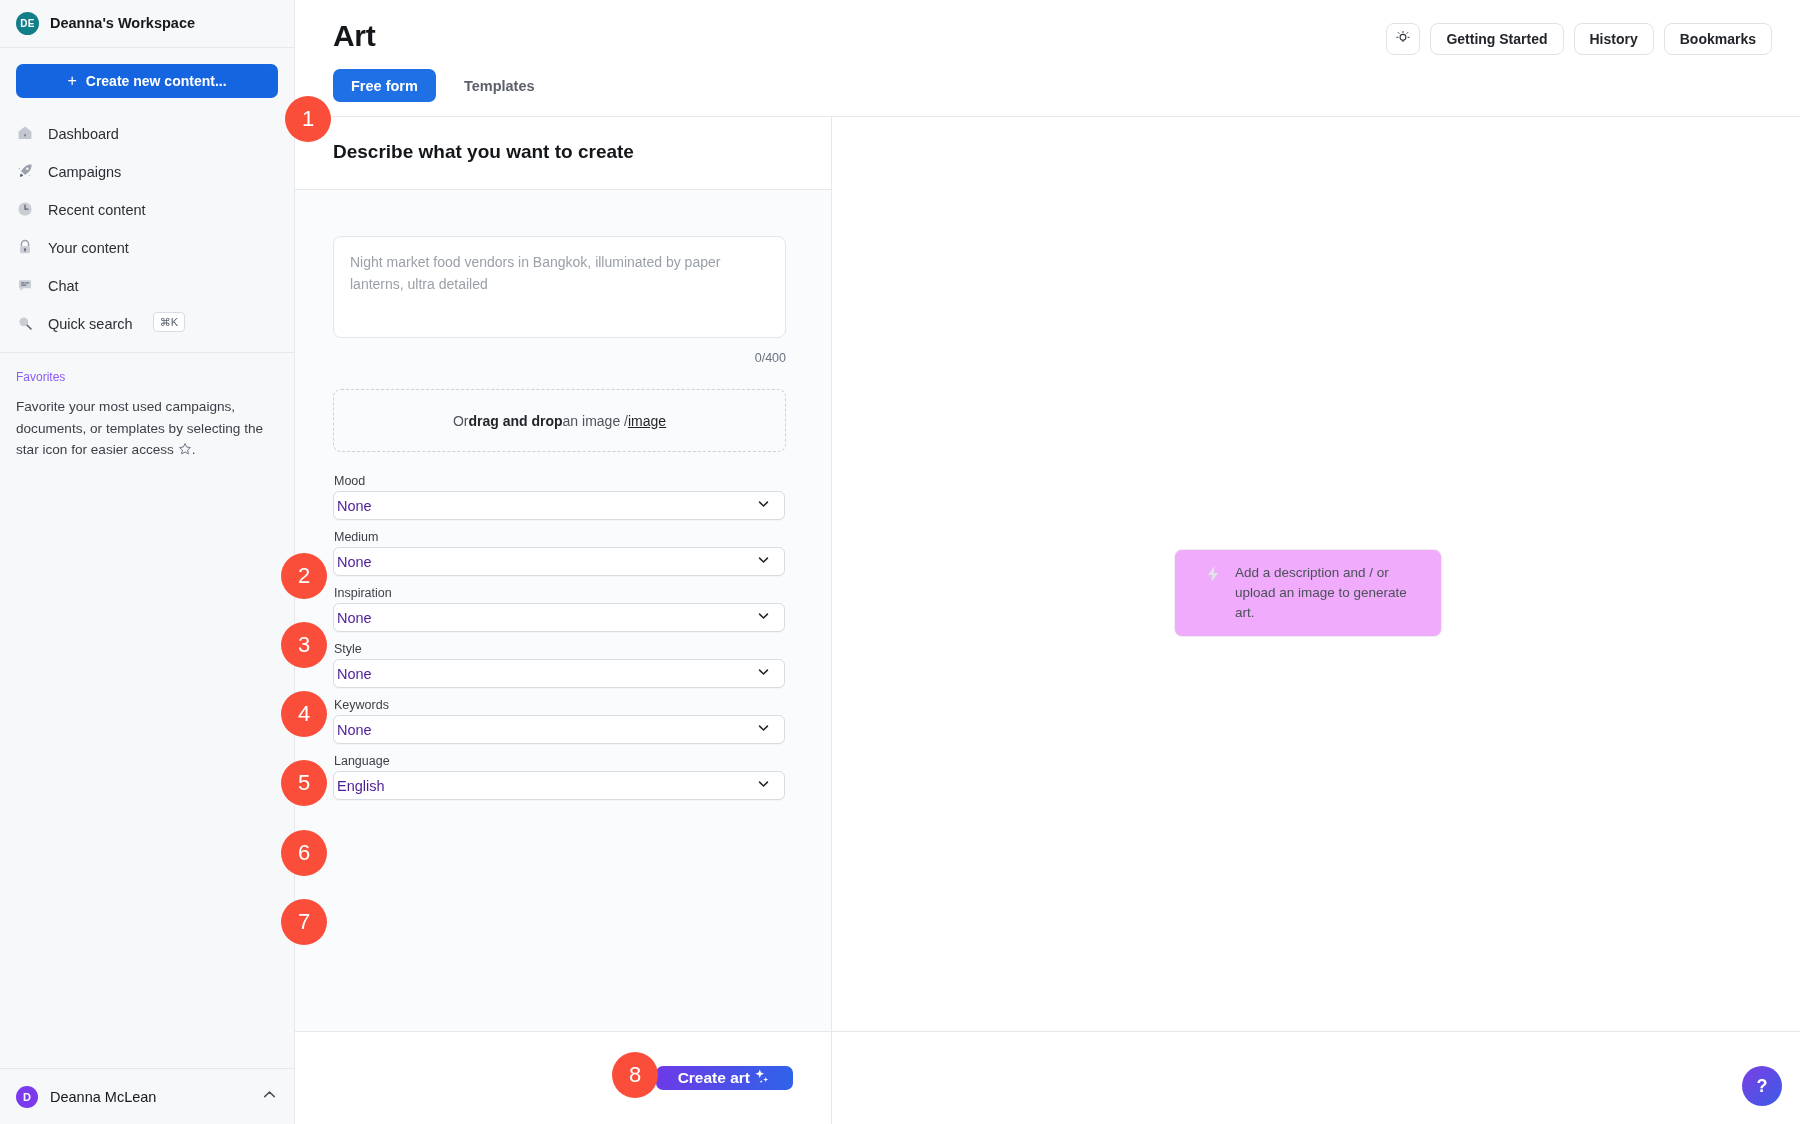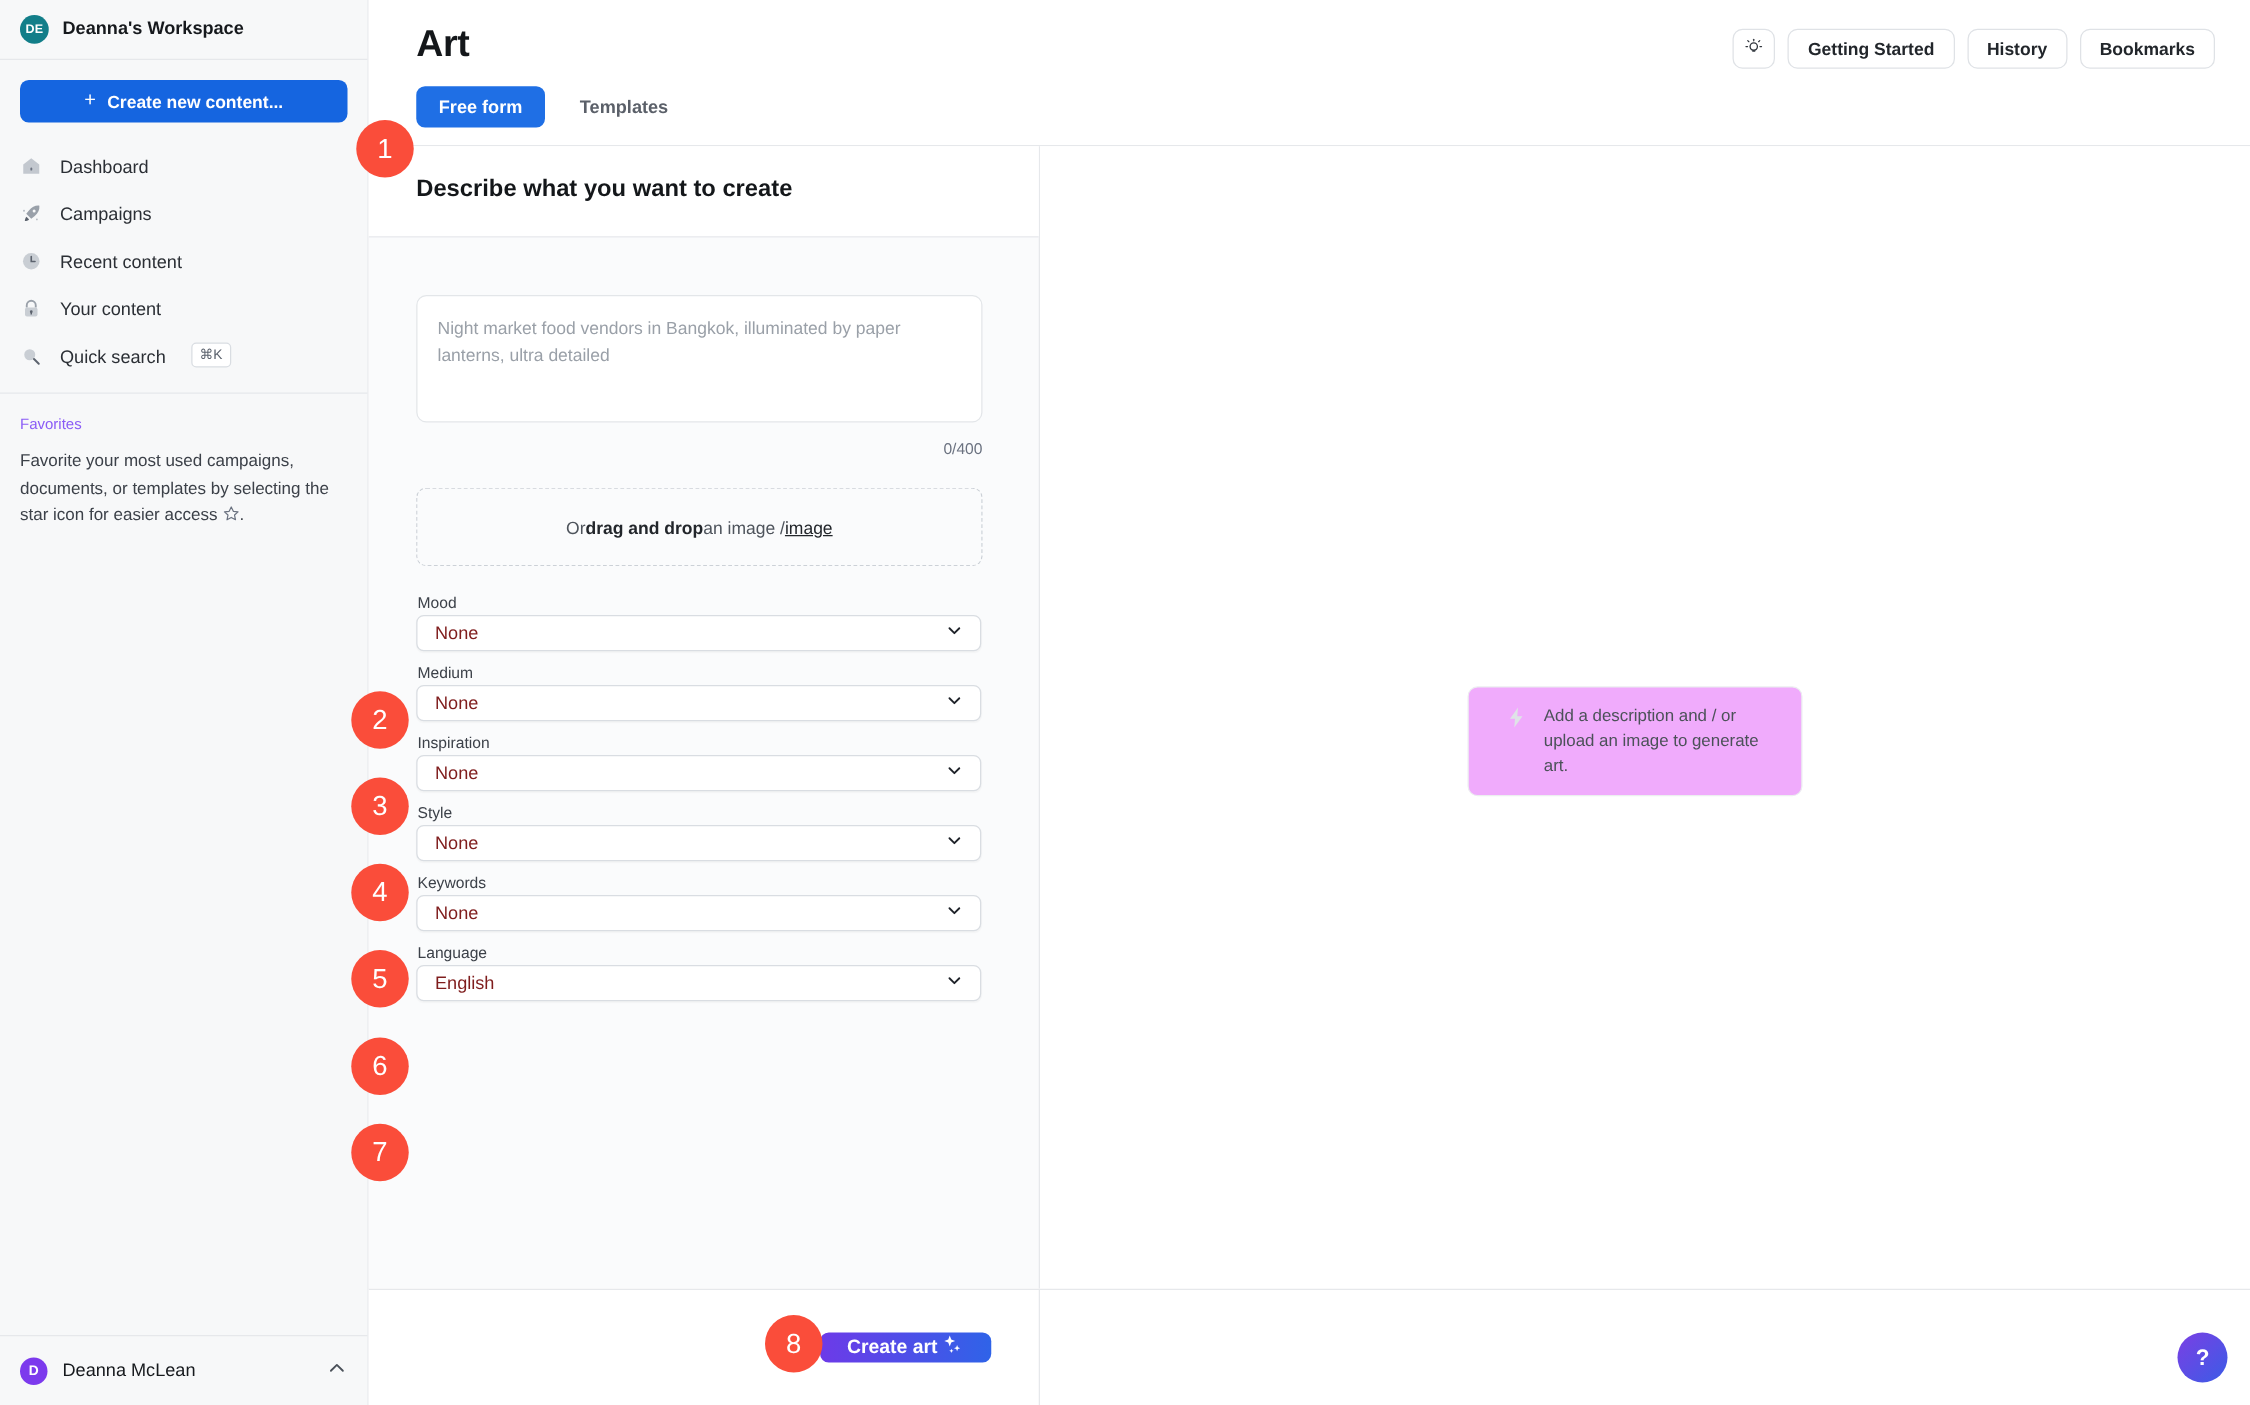--- a/index.html
+++ b/index.html
@@ -154,22 +154,22 @@
   .dropzone b { font-weight: 700; color: #22262b; }
   .dropzone a { color: #22262b; text-decoration: underline; font-weight: 400; }
 
   .fields { margin-top: 22px; }
   .field { position: relative; margin-bottom: 10px; }
   .field-label { font-size: 12.5px; color: #3c4149; margin-bottom: 3px; padding-left: 1px; }
   .select-wrap { position: relative; width: 452px; }
   .select-box {
     width: 452px; height: 29px;
     border: 1px solid #d9dde2; border-radius: 6px;
-    background: #fff; color: #7f1d1d; font-size: 14.5px;
-    padding: 0 14px; display: flex; align-items: center;
+    background: #fff; color: #4c1d95; font-size: 14.5px;
+    padding: 0 3px; display: flex; align-items: center;
     cursor: pointer;
     box-shadow: 0 1px 1px rgba(16,24,40,.03);
   }
   .chev-down { position: absolute; right: 14px; top: 50%; transform: translateY(-50%); pointer-events: none; color: #1f232a; }
 
   
   .badge {
     position: absolute;
     width: 46px; height: 46px; border-radius: 50%;
     background: #fa4d3a; color: #fff;
@@ -275,20 +275,31 @@
           <svg width="16" height="16" viewBox="0 0 16 16">
               <path d="M4.4 7V5.2a3.6 3.6 0 1 1 7.2 0V7" stroke="#9aa1aa" stroke-width="1.5" fill="none"></path>
               <rect x="3" y="7" width="10" height="7.2" rx="1.6" fill="#c9ced4"></rect>
               <circle cx="8" cy="10.3" r="1.1" fill="#5c636e"></circle>
               <rect x="7.4" y="10.6" width="1.2" height="2" fill="#5c636e"></rect>
             </svg>
         </span>
         <span class="nav-label">Your content</span>
       </div>
 
+      <div class="nav-item">
+        <span class="nav-ico">
+          <svg width="16" height="16" viewBox="0 0 16 16">
+              <path d="M2 3.2h12v8H6.4L3.4 14v-2.8H2z" fill="#c9ced4"></path>
+              <rect x="4.2" y="5.4" width="3.4" height="1.1" fill="#5c636e"></rect>
+              <rect x="8.4" y="5.4" width="3.4" height="1.1" fill="#5c636e"></rect>
+              <rect x="4.2" y="7.6" width="5" height="1.1" fill="#5c636e"></rect>
+            </svg>
+        </span>
+        <span class="nav-label">Chat</span>
+      </div>
 
       <div class="nav-item">
         <span class="nav-ico">
           <svg width="16" height="16" viewBox="0 0 16 16">
               <circle cx="6.8" cy="6.8" r="4.4" fill="#c9ced4"></circle>
               <path d="M10.2 10.2 14 14" stroke="#5c636e" stroke-width="1.6" stroke-linecap="round"></path>
             </svg>
         </span>
         <span class="nav-label">Quick search</span>
         <span class="kbd">⌘K</span>

